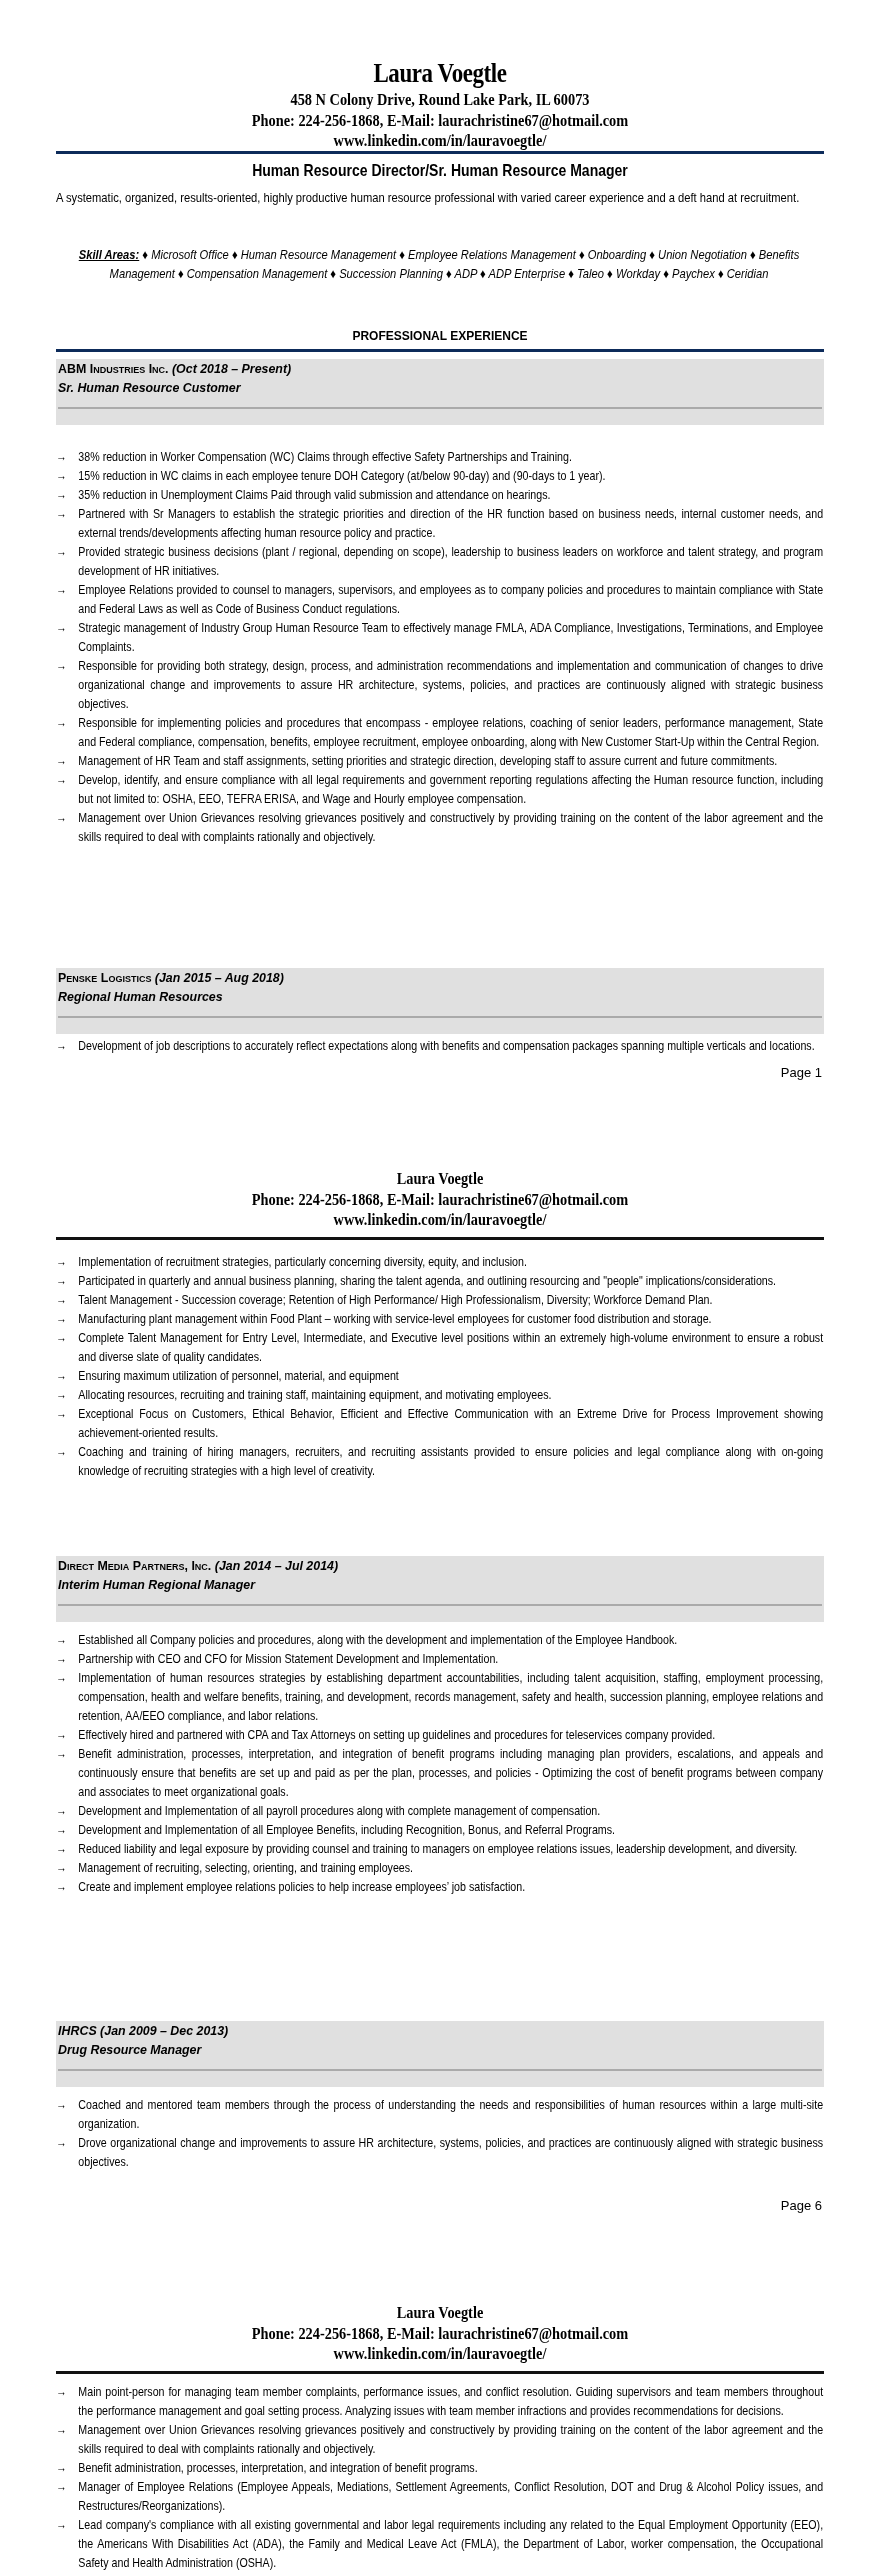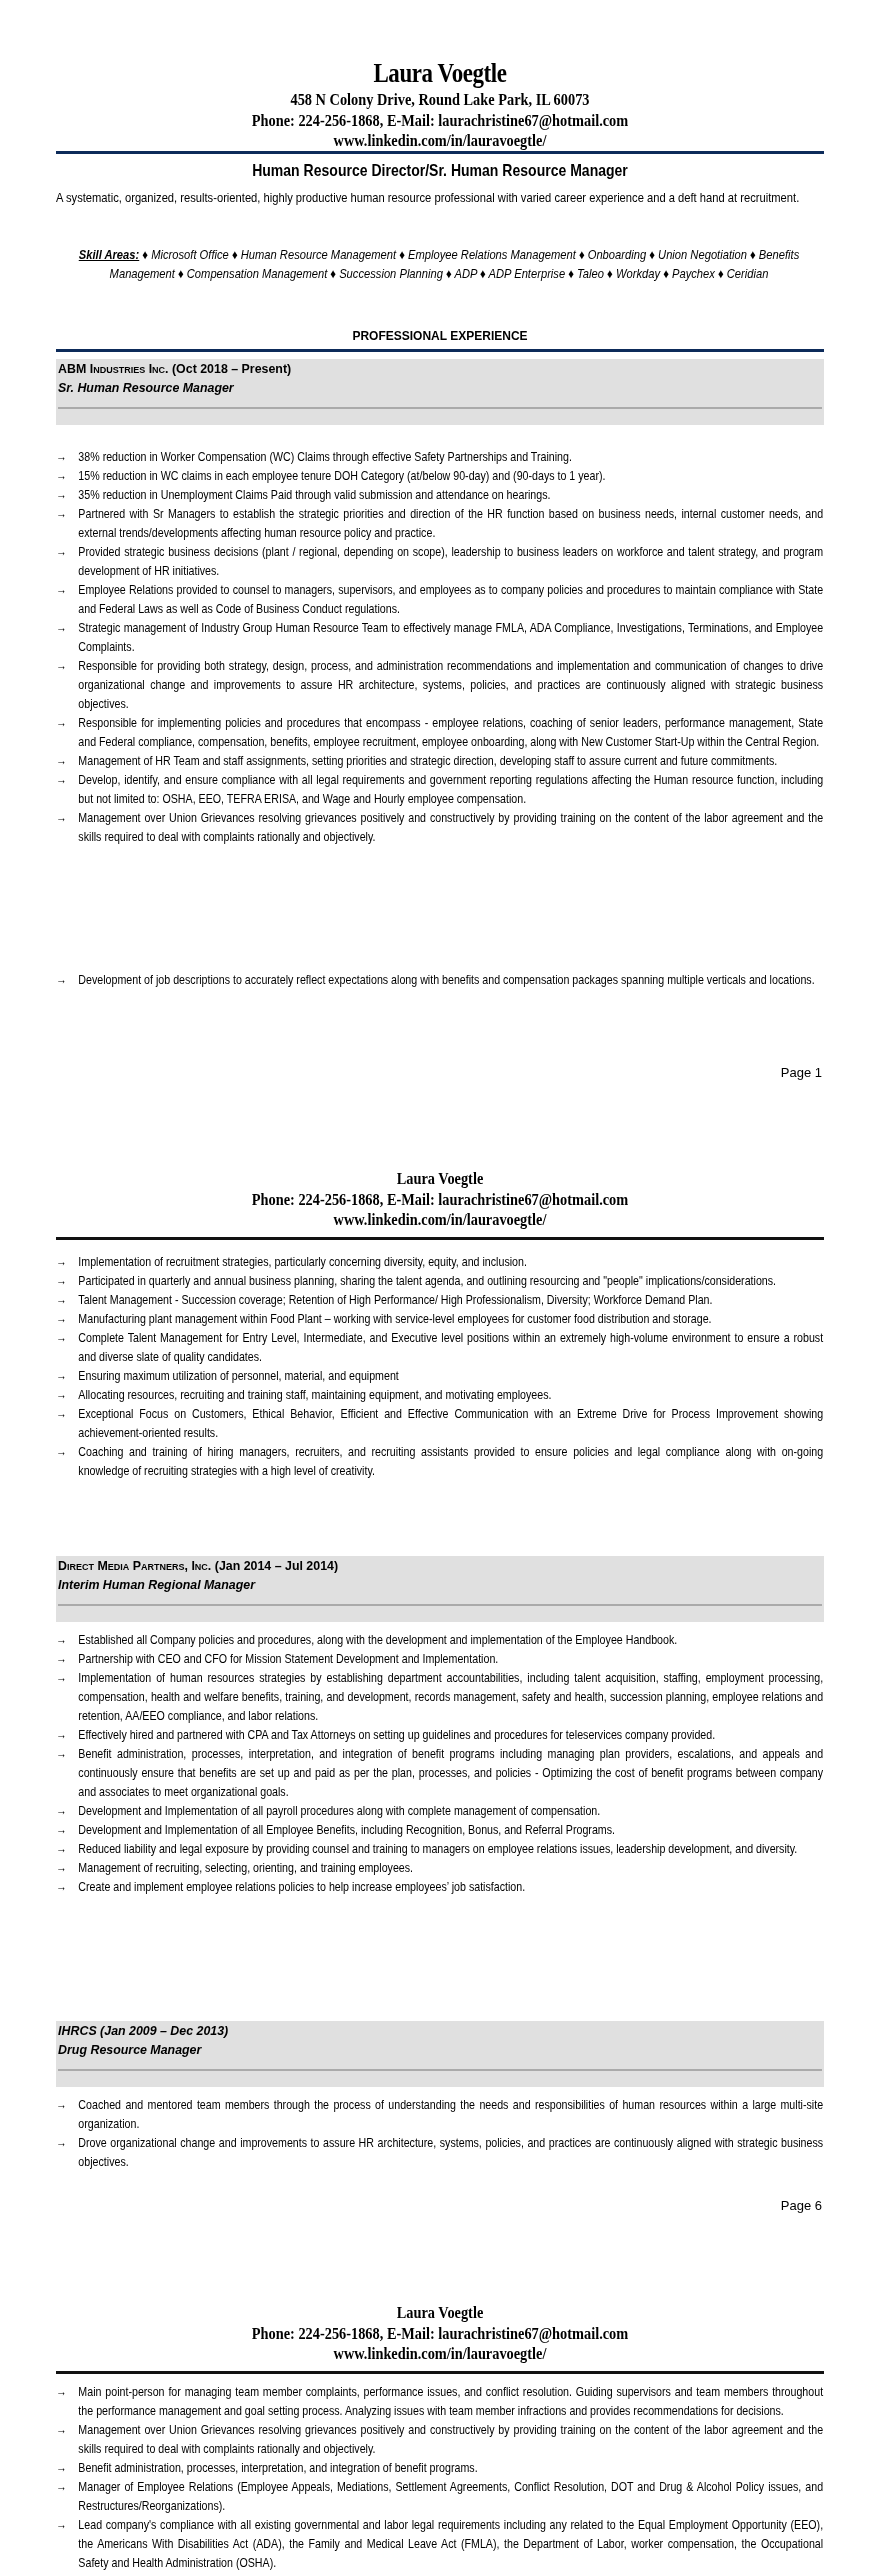--- a/index.html
+++ b/index.html
@@ -16,21 +16,21 @@
     .hdr-name-sm { text-align: center; font-weight: bold; font-size: 17.5px; line-height: 20.6px; transform: scaleX(0.82); transform-origin: center; }
     .rule-navy { height: 3.1px; background: #0d2b5a; }
     .rule-black { height: 2.6px; background: #111; }
     .title { text-align: center; font-weight: bold; font-size: 16.5px; line-height: 20.6px; transform: scaleX(0.85); }
     .summary { font-size: 13px; line-height: 21px; text-align: justify; }
     .skills { text-align: center; font-style: italic; font-size: 13px; line-height: 19px; }
     .skills .lbl { font-weight: bold; text-decoration: underline; }
     .sec-head { text-align: center; font-weight: bold; font-size: 12px; line-height: 15.5px; }
     .job-box { background: #e0e0e0; padding: 1px 2.1px 0 2.1px; height: 65px; position: relative; }
     .job-box .co { font-weight: bold; font-size: 12.4px; line-height: 18.5px; font-variant: small-caps; }
-    .job-box .co .dates { font-variant: normal; }
+    .job-box .co .dates { font-style: italic; font-variant: normal; }
     .job-box .role { font-weight: bold; font-style: italic; font-size: 12.4px; line-height: 18.5px; }
     .job-box .inner-rule { position: absolute; left: 2.1px; right: 2.1px; top: 48px; height: 2.1px; background: #aaaaaa; }
     ul.bullets { list-style: none; margin: 0; padding: 0; }
     ul.bullets li { position: relative; padding-left: 26px; font-size: 12.4px; line-height: 19px; text-align: justify; }
     ul.bullets li .arrow { position: absolute; left: 0; top: 0; width: 20.6px; }
     .page-num { position: absolute; right: 54px; font-size: 13px; }
   </style>
 </head>
 <body>
 
@@ -48,40 +48,45 @@
   <div class="content skills sans" style="top:245px; transform:scaleX(0.86); width:892px; left:-7.2px;">
     <span class="lbl">Skill Areas:</span><span> ♦ Microsoft Office ♦ Human Resource Management ♦ Employee Relations Management ♦ Onboarding ♦ Union Negotiation ♦ Benefits Management ♦ Compensation Management ♦ Succession Planning ♦ ADP ♦ ADP Enterprise ♦ Taleo ♦ Workday ♦ Paychex ♦ Ceridian</span>
   </div>
 
   <div class="content sec-head sans" style="top:329px;">PROFESSIONAL EXPERIENCE</div>
   <div class="content rule-navy" style="top:349px; height:2.6px;"></div>
 
   <div class="content sans" style="top:359px;">
     <div class="job-box">
       <div class="co"><span>ABM Industries Inc.</span> <span class="dates">(Oct 2018 – Present)</span></div>
-      <div class="role">Sr. Human Resource Manager</div>
+      <div class="role">Sr. Human Resource Customer</div>
       <div class="inner-rule"></div>
     </div>
     <ul class="bullets" style="margin-top:23px; transform:scaleX(0.86); transform-origin:left; width:892px;">
         <li><span class="arrow">→</span><span>38% reduction in Worker Compensation (WC) Claims through effective Safety Partnerships and Training.</span></li>
         <li><span class="arrow">→</span><span>15% reduction in WC claims in each employee tenure DOH Category (at/below 90-day) and (90-days to 1 year).</span></li>
         <li><span class="arrow">→</span><span>35% reduction in Unemployment Claims Paid through valid submission and attendance on hearings.</span></li>
         <li><span class="arrow">→</span><span>Partnered with Sr Managers to establish the strategic priorities and direction of the HR function based on business needs, internal customer needs, and external trends/developments affecting human resource policy and practice.</span></li>
         <li><span class="arrow">→</span><span>Provided strategic business decisions (plant / regional, depending on scope), leadership to business leaders on workforce and talent strategy, and program development of HR initiatives.</span></li>
         <li><span class="arrow">→</span><span>Employee Relations provided to counsel to managers, supervisors, and employees as to company policies and procedures to maintain compliance with State and Federal Laws as well as Code of Business Conduct regulations.</span></li>
         <li><span class="arrow">→</span><span>Strategic management of Industry Group Human Resource Team to effectively manage FMLA, ADA Compliance, Investigations, Terminations, and Employee Complaints.</span></li>
         <li><span class="arrow">→</span><span>Responsible for providing both strategy, design, process, and administration recommendations and implementation and communication of changes to drive organizational change and improvements to assure HR architecture, systems, policies, and practices are continuously aligned with strategic business objectives.</span></li>
         <li><span class="arrow">→</span><span>Responsible for implementing policies and procedures that encompass - employee relations, coaching of senior leaders, performance management, State and Federal compliance, compensation, benefits, employee recruitment, employee onboarding, along with New Customer Start-Up within the Central Region.</span></li>
         <li><span class="arrow">→</span><span>Management of HR Team and staff assignments, setting priorities and strategic direction, developing staff to assure current and future commitments.</span></li>
         <li><span class="arrow">→</span><span>Develop, identify, and ensure compliance with all legal requirements and government reporting regulations affecting the Human resource function, including but not limited to: OSHA, EEO, TEFRA ERISA, and Wage and Hourly employee compensation.</span></li>
         <li><span class="arrow">→</span><span>Management over Union Grievances resolving grievances positively and constructively by providing training on the content of the labor agreement and the skills required to deal with complaints rationally and objectively.</span></li>
       </ul>
   </div>
 
   <div class="content sans" style="top:968px;">
+    <div class="job-box">
+      <div class="co"><span>Penske Logistics</span><span class="dates"> (Jan 2015 – Aug 2018)</span></div>
+      <div class="role">Regional Human Resources</div>
+      <div class="inner-rule"></div>
+    </div>
     <ul class="bullets" style="margin-top:3.1px; transform:scaleX(0.86); transform-origin:left; width:892px;">
         <li><span class="arrow">→</span><span>Development of job descriptions to accurately reflect expectations along with benefits and compensation packages spanning multiple verticals and locations.</span></li>
       </ul>
   </div>
 
   <div class="page-num sans" style="top:1065px;">Page 1</div>
 </div>
 
 <div class="page p2">
   <div class="content" style="top:35px;">

